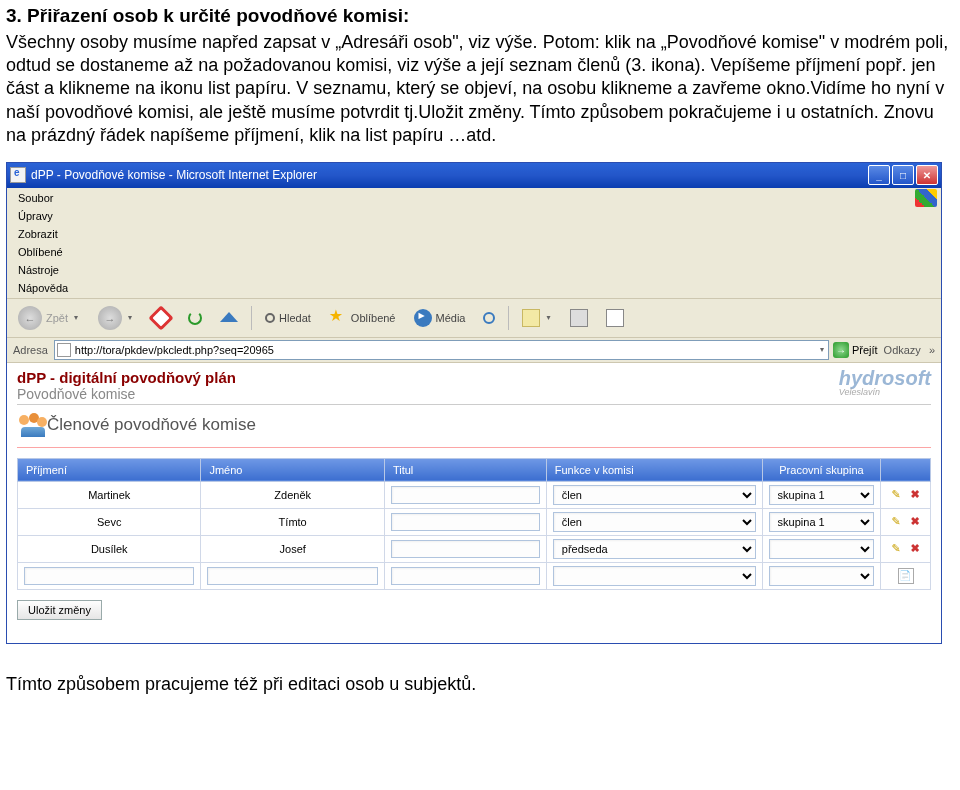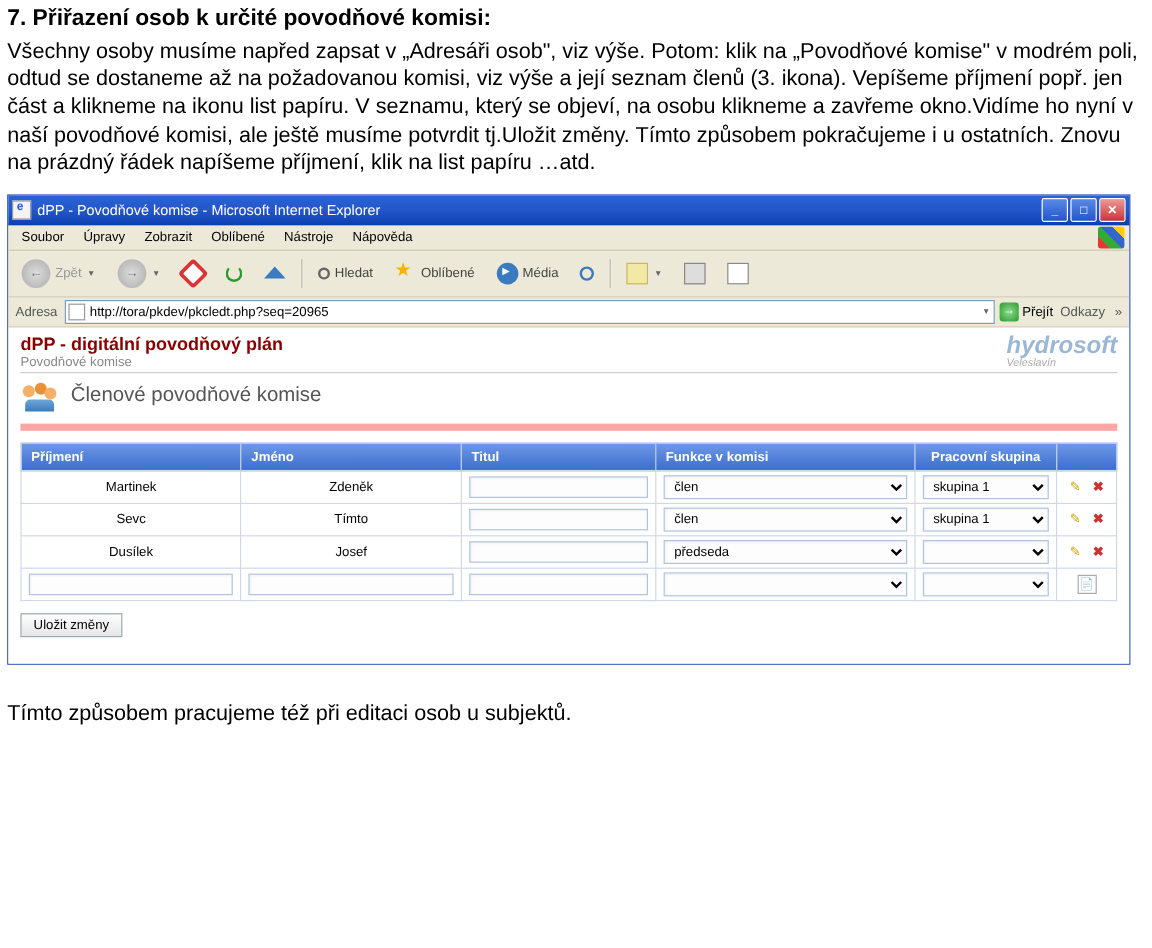--- a/index.html
+++ b/index.html
@@ -71,20 +71,21 @@
   }
   .win-btn.min, .win-btn.max { background: linear-gradient(#5a8ae6,#2356c9); color:#fff;}
   .win-btn.close { background: linear-gradient(#e99,#c33); color:#fff;}
   .menubar {
     background: #ece9d8;
     display: flex;
     padding: 2px 4px;
     gap: 2px;
     border-bottom: 1px solid #cdc7b0;
     position: relative;
+    flex-direction: column;
   }
   .menu-item {
     padding: 2px 7px;
     font-size: 11px;
   }
   .winflag {
     position: absolute;
     right: 4px; top: 1px;
     width: 22px; height: 18px;
     background:
@@ -163,30 +164,30 @@
     padding: 6px 10px;
     position: relative;
     min-height: 280px;
   }
   .app-header {
     display: flex; justify-content: space-between; align-items: flex-start;
     border-bottom: 1px solid #ccc;
     padding-bottom: 2px; margin-bottom: 4px;
   }
   .app-title { color: #8a0000; font-weight: bold; font-size: 15px;}
-  .app-sub { color: #888; font-size: 11px;}
+  .app-sub { color: #888; font-size: 14px;}
   .hydro-logo {
     font-style: italic; color: #9bb7d6; font-size: 20px; font-weight: bold;
     text-align: center; line-height: 0.9;
   }
   .hydro-sub { font-size: 9px; color:#aaa; font-style: italic;}
   .section-bar {
-    display: flex; gap: 12px;
+    display: flex; align-items: center; gap: 0;
     padding: 4px 2px 10px 2px;
-    border-bottom: 6px solid #fca5a5;
+    border-bottom: 1px solid #fca5a5;
     margin-bottom: 10px;
   }
   .people-icon {
     width: 28px; height: 24px; position: relative;
   }
   .people-icon .p {
     position:absolute; width:10px;height:10px;border-radius:50%;
     background:#f7b063;
   }
   .people-icon .p1{left:0;top:2px;}
@@ -197,21 +198,21 @@
   .grid {
     width: 100%;
     border-collapse: collapse;
     font-size: 11px;
     table-layout: fixed;
   }
   .grid th {
     background: #5a8ae6;
     background: linear-gradient(#6f99e6,#3c6ed0);
     color: #fff;
-    font-weight: bold;
+    font-weight: normal;
     padding: 5px 8px;
     text-align: left;
     border: 1px solid #b8c8e6;
   }
   .grid th.center { text-align:center;}
   .grid td {
     border: 1px solid #d0d8e8;
     padding: 3px 6px;
     vertical-align: middle;
     background: #fff;
@@ -245,21 +246,21 @@
   .col-prijmeni { width: 170px;}
   .col-jmeno { width: 170px;}
   .col-titul { width: 150px;}
   .col-funkce { width: 200px;}
   .col-skupina { width: 110px;}
 </style>
 </head>
 <body>
 
 <div class="doc-text">
-  <div class="doc-heading">7. Přiřazení osob k určité povodňové komisi:</div>
+  <div class="doc-heading">3. Přiřazení osob k určité povodňové komisi:</div>
   <div class="doc-body">Všechny osoby musíme napřed zapsat v „Adresáři osob", viz výše. Potom: klik na „Povodňové komise" v modrém poli, odtud se dostaneme až na požadovanou komisi, viz výše a její seznam členů (3. ikona). Vepíšeme příjmení popř. jen část a klikneme na ikonu list papíru. V seznamu, který se objeví, na osobu klikneme a zavřeme okno.Vidíme ho nyní v naší povodňové komisi, ale ještě musíme potvrdit tj.Uložit změny. Tímto způsobem pokračujeme i u ostatních. Znovu na prázdný řádek napíšeme příjmení, klik na list papíru …atd.</div>
 </div>
 
 <div class="browser-window">
   <div class="titlebar">
     <span class="titlebar-icon"></span>
     <span class="titlebar-text">dPP - Povodňové komise - Microsoft Internet Explorer</span>
     <div class="win-btns">
       <div class="win-btn min">_</div>
       <div class="win-btn max">□</div>

